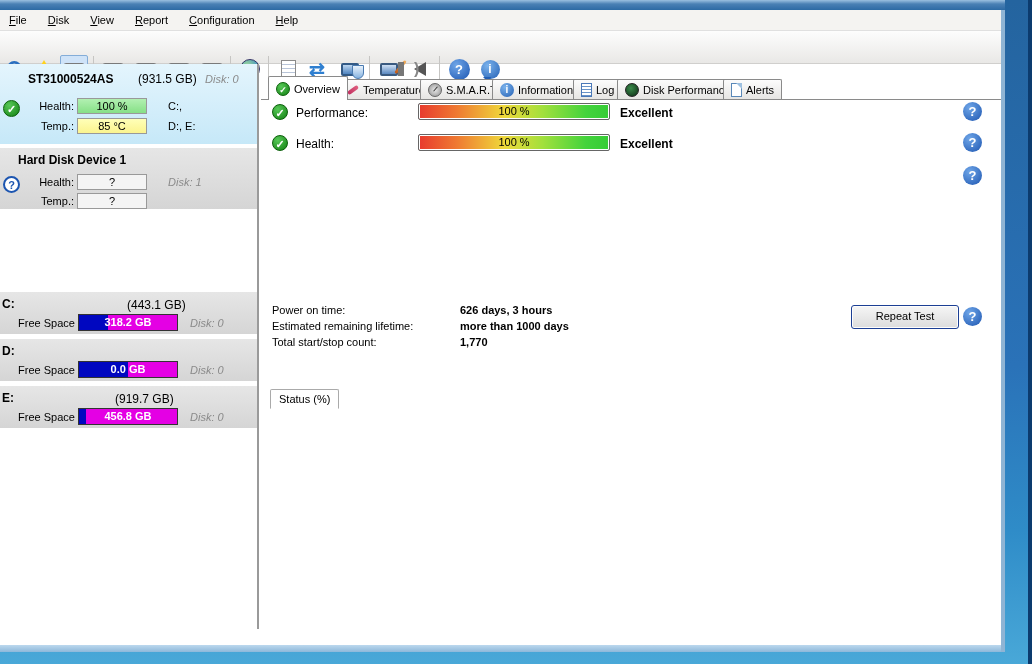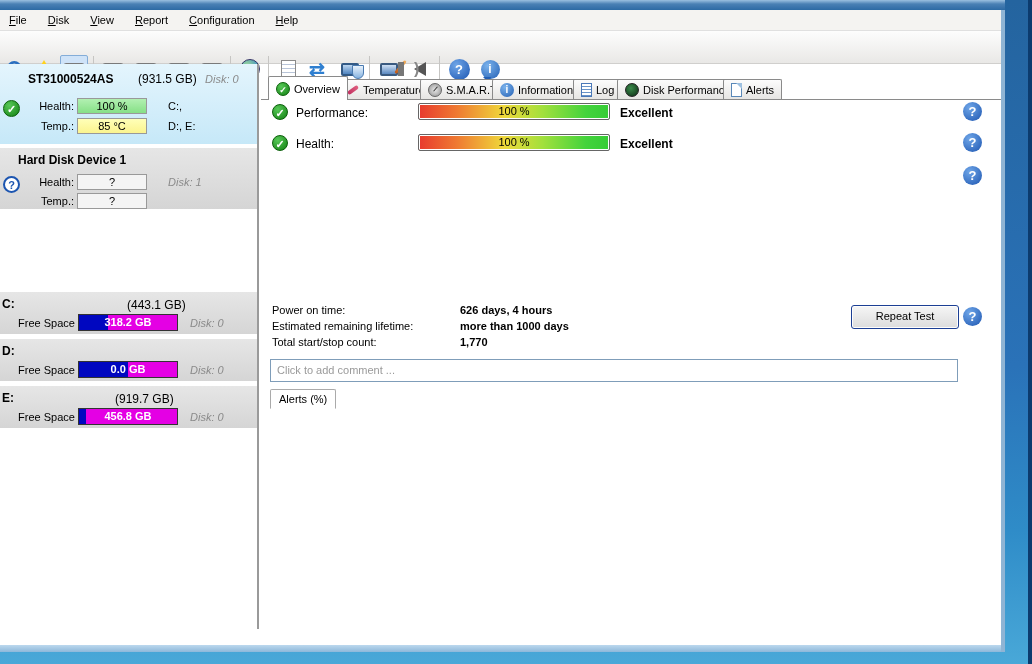--- a/index.html
+++ b/index.html
@@ -294,28 +294,27 @@
 
     <span class="abs ok-circle" style="left:272px; top:125px; width:16px; height:16px; line-height:16px;">✓</span>
     <span class="abs" style="left:296px; top:127px; font-size:12px;">Health:</span>
     <div class="abs hgrad-bar" style="left:418px; top:124px;">100 %</div>
     <span class="abs rating" style="left:620px; top:127px;">Excellent</span>
     <span class="abs circ-help" style="left:963px; top:123px; width:19px; height:19px;">?</span>
 
     <span class="abs circ-help" style="left:963px; top:156px; width:19px; height:19px;">?</span>
 
     <span class="abs info-label" style="left:272px; top:294px;">Power on time:</span>
-    <span class="abs info-value" style="left:460px; top:294px;">626 days, 4 hours</span>
+    <span class="abs info-value" style="left:460px; top:294px;">626 days, 3 hours</span>
     <span class="abs info-label" style="left:272px; top:310px;">Estimated remaining lifetime:</span>
     <span class="abs info-value" style="left:460px; top:310px;">more than 1000 days</span>
     <span class="abs info-label" style="left:272px; top:326px;">Total start/stop count:</span>
     <span class="abs info-value" style="left:460px; top:326px;">1,770</span>
 
     <div class="abs btn" style="left:851px; top:295px; width:108px; height:24px;">Repeat Test</div>
     <span class="abs circ-help" style="left:963px; top:297px; width:19px; height:19px;">?</span>
 
-    <div class="abs comment" style="left:270px; top:349px; width:688px; height:23px;">Click to add comment ...</div>
-
-    <div class="abs chart-tab" style="left:270px; top:379px;">Alerts (%)</div>
+
+    <div class="abs chart-tab" style="left:270px; top:379px;">Status (%)</div>
 
     <div class="abs winbottom"></div>
   </div>
 </div>
 
 </body></html>

